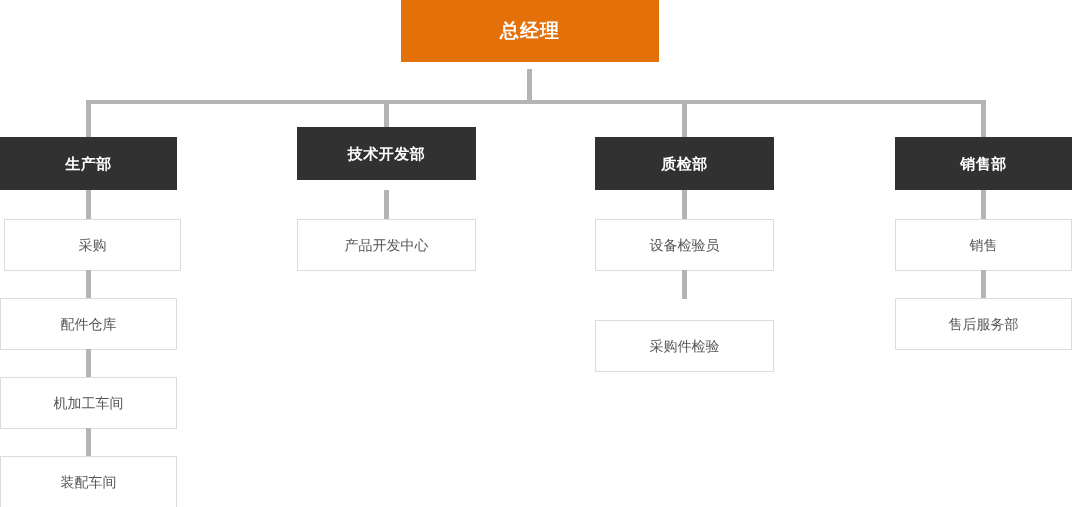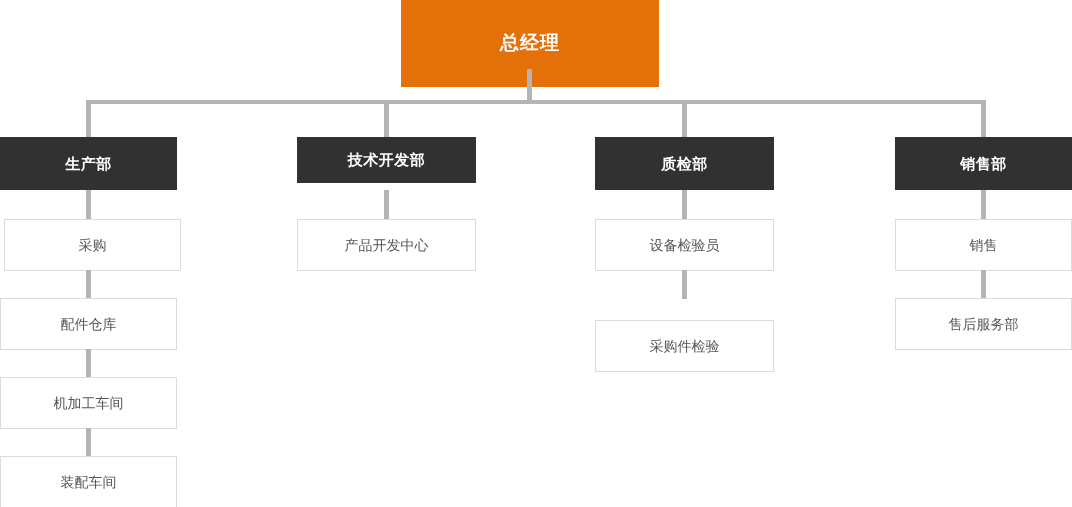--- a/index.html
+++ b/index.html
@@ -69,21 +69,21 @@
   .node-label {
     display: block;
     pointer-events: none;
   }
 </style>
 </head>
 <body>
 
 <div id="org-chart">
 
-  <div class="node node-root" style="left:401px; top:0px; width:258px; height:87px;">
+  <div class="node node-root" style="left:401px; top:0px; width:258px; height:62px;">
     <span class="node-label">总经理</span>
   </div>
 
   <div class="conn conn-v" style="left:527px; top:69px; width:5px; height:33px;"></div>
 
   <div class="conn conn-h" style="left:86px; top:100px; width:899px; height:4px;"></div>
 
   <div class="conn conn-v" style="left:86px; top:100px; width:5px; height:38px;"></div>
   <div class="conn conn-v" style="left:384px; top:100px; width:5px; height:38px;"></div>
   <div class="conn conn-v" style="left:682px; top:100px; width:5px; height:38px;"></div>
@@ -110,21 +110,21 @@
   <div class="node node-sub" style="left:0px; top:377px; width:177px; height:52px;">
     <span class="node-label">机加工车间</span>
   </div>
 
   <div class="conn conn-v" style="left:86px; top:428px; width:5px; height:29px;"></div>
 
   <div class="node node-sub" style="left:0px; top:456px; width:177px; height:52px;">
     <span class="node-label">装配车间</span>
   </div>
 
-  <div class="node node-dept" style="left:297px; top:137px; width:179px; height:46px;">
+  <div class="node node-dept" style="left:297px; top:127px; width:179px; height:53px;">
     <span class="node-label">技术开发部</span>
   </div>
 
   <div class="conn conn-v" style="left:384px; top:190px; width:5px; height:30px;"></div>
 
   <div class="node node-sub" style="left:297px; top:219px; width:179px; height:52px;">
     <span class="node-label">产品开发中心</span>
   </div>
 
   <div class="node node-dept" style="left:595px; top:137px; width:179px; height:53px;">

